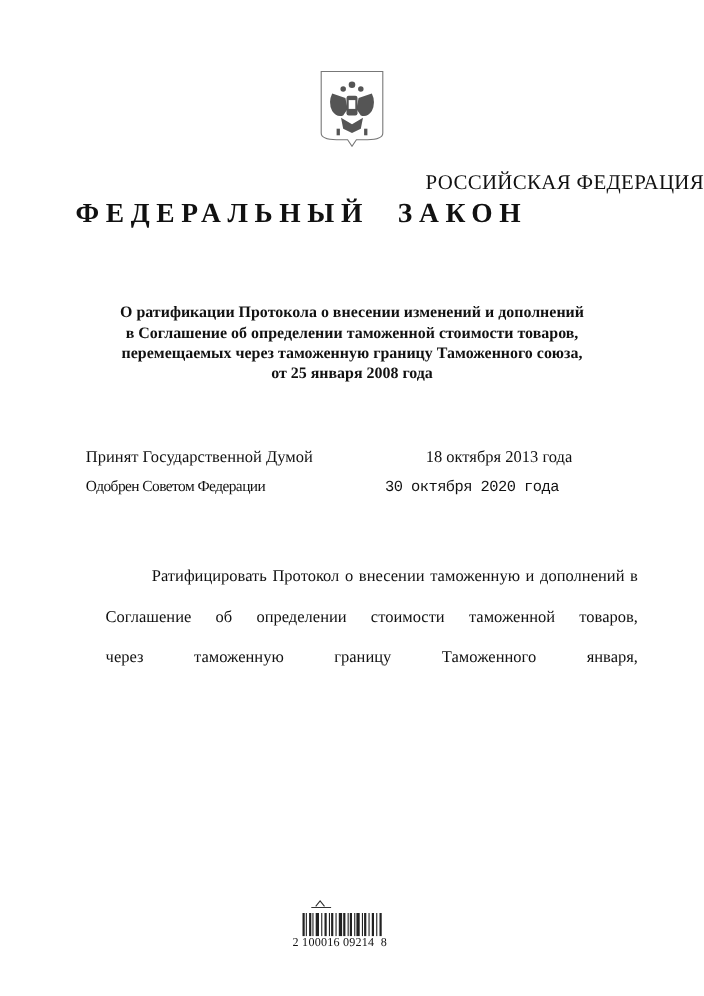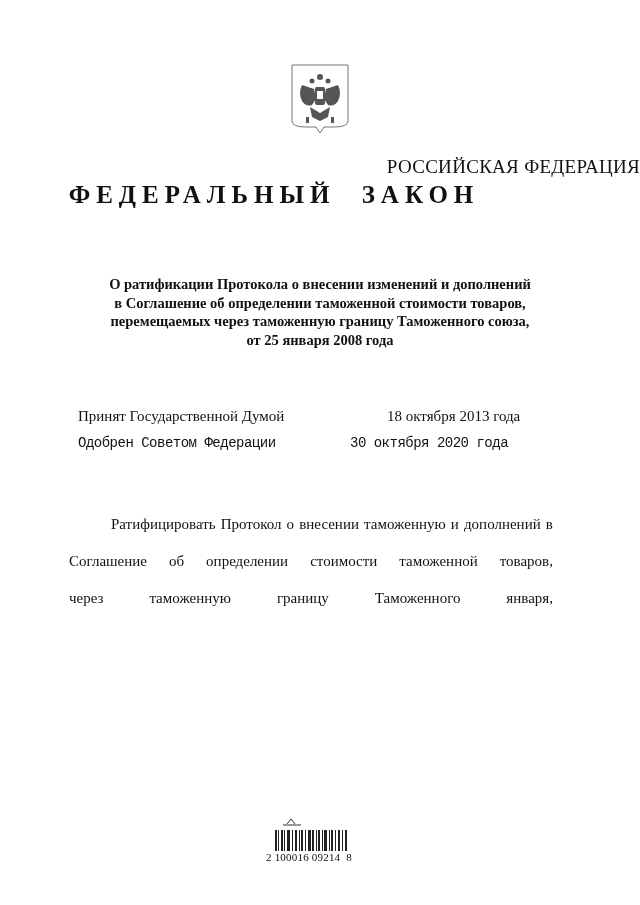--- a/index.html
+++ b/index.html
@@ -4,23 +4,23 @@
   <style>
     html, body { margin:0; padding:0; background:#ffffff; }
     body { width:640px; height:905px; position:relative; overflow:hidden; color:#111; font-family:"Liberation Serif", serif; }
     .abs { position:absolute; }
     .emblem { left:290px; top:63px; width:60px; height:72px; }
     .country { left:0; width:640px; top:156px; text-align:right; font-size:19px; letter-spacing:0.3px; }
     .law { left:0; width:548px; top:181px; text-align:center; font-size:25px; font-weight:bold; letter-spacing:6px; word-spacing:14px; }
     .title { left:0; width:640px; top:275px; text-align:center; font-size:14.5px; font-weight:bold; line-height:18.5px; }
     .adopt { left:78px; top:408px; font-size:15px; }
     .adopt-date { left:350px; top:408px; font-size:15px;margin-left:37px; }
-    .approve { left:78px; top:435px; font-size:14px; font-family:Liberation Mono, monospace; letter-spacing:-0.5px; }
+    .approve { left:78px; top:435px; font-size:14px; font-family:Liberation Serif, serif; letter-spacing:-0.5px; }
     .approve-date { left:350px; top:435px; font-size:14px; font-family:"Liberation Mono", monospace; letter-spacing:-0.5px; }
-    .body-text { left:69px; width:484px; top:506px; font-size:15px; line-height:37px; text-align:justify; }
+    .body-text { left:96px; width:484px; top:506px; font-size:15px; line-height:37px; text-align:justify; }
     .body-text .line { display:flex; justify-content:space-between; white-space:nowrap; }
     .body-text .line.first { padding-left:42px; }
     .barcode { left:273px; top:818px; width:78px; height:48px; }
     .barcode-num { left:266px; top:851px; font-size:11px; letter-spacing:0.2px; white-space:pre; }
   </style>
 </head>
 <body>
 
 <div class="abs emblem">
   <svg width="60" height="72" viewBox="0 0 60 72">

